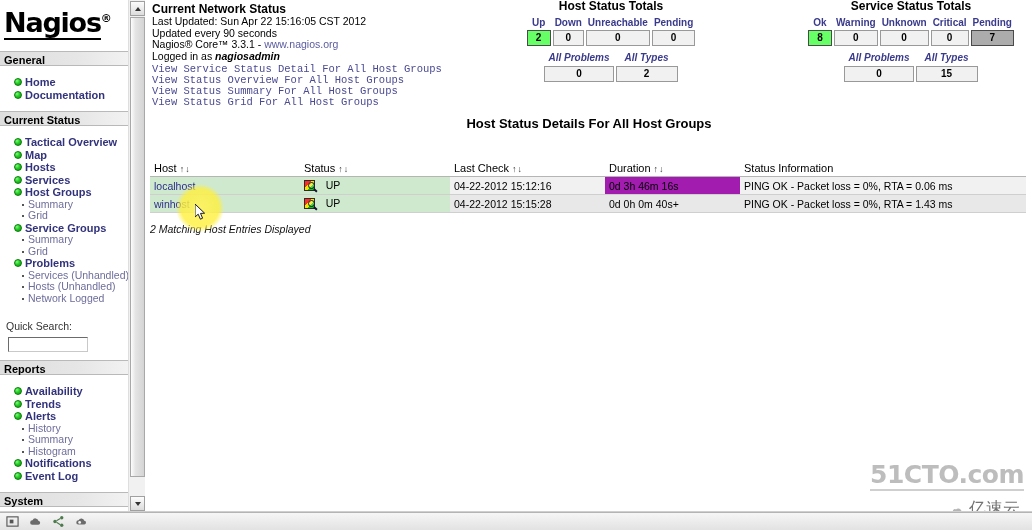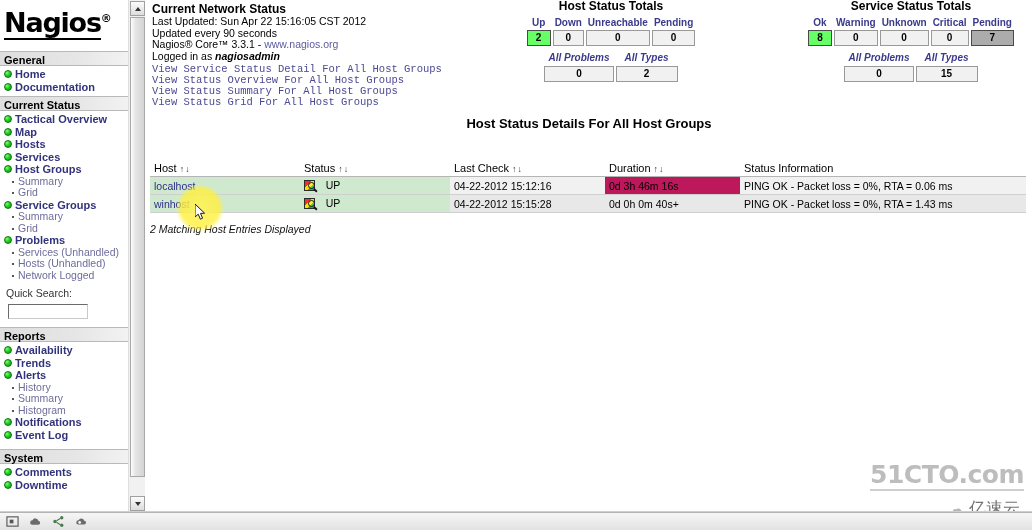--- a/index.html
+++ b/index.html
@@ -50,21 +50,21 @@
     border-top: 1px solid #b9b9b9;
     border-bottom: 1px solid #b9b9b9;
     font-size: 11px;
     font-weight: bold;
     color: #000;
     padding: 2px 0 2px 4px;
     margin: 3px 0 2px 0;
     height: 15px;
     line-height: 12px;
   }
-  .nav-list { list-style:none; margin:0; padding:0; }
+  .nav-list { list-style:none; margin:10px; padding:0; }
   .nav-item {
     font-size: 11px;
     line-height: 12.5px;
     padding: 0 0 0 4px;
     white-space: nowrap;
     color: #32337b;
     display: flex;
     align-items: flex-start;
   }
   .nav-item .bullet {
@@ -211,21 +211,21 @@
     font-size: 10.5px; color: #000;
     padding: 2px 2px 2px 4px;
     vertical-align: middle;
     white-space: nowrap;
     border-bottom: 1px solid #cfcfcf;
   }
   tr.host-row td { height: 16px; }
   td.c-host { background: #cfe9cf; }
   td.c-status { background: #cfe9cf; }
   td.c-lastcheck { background: #f1f1f1; }
-  td.c-duration { background: #be185d; }
+  td.c-duration { background: #a21caf; }
   td.c-info { background: #f1f1f1; }
   tr.row-alt td.c-lastcheck,
   tr.row-alt td.c-duration,
   tr.row-alt td.c-info { background: #e8e8e8; }
   td.c-host a { color:#2d2d8a; text-decoration:none; font-size:10.5px; }
 
   .detail-icon {
     display:inline-block; width:13px; height:12px; position: relative;
     vertical-align:middle;
   }

